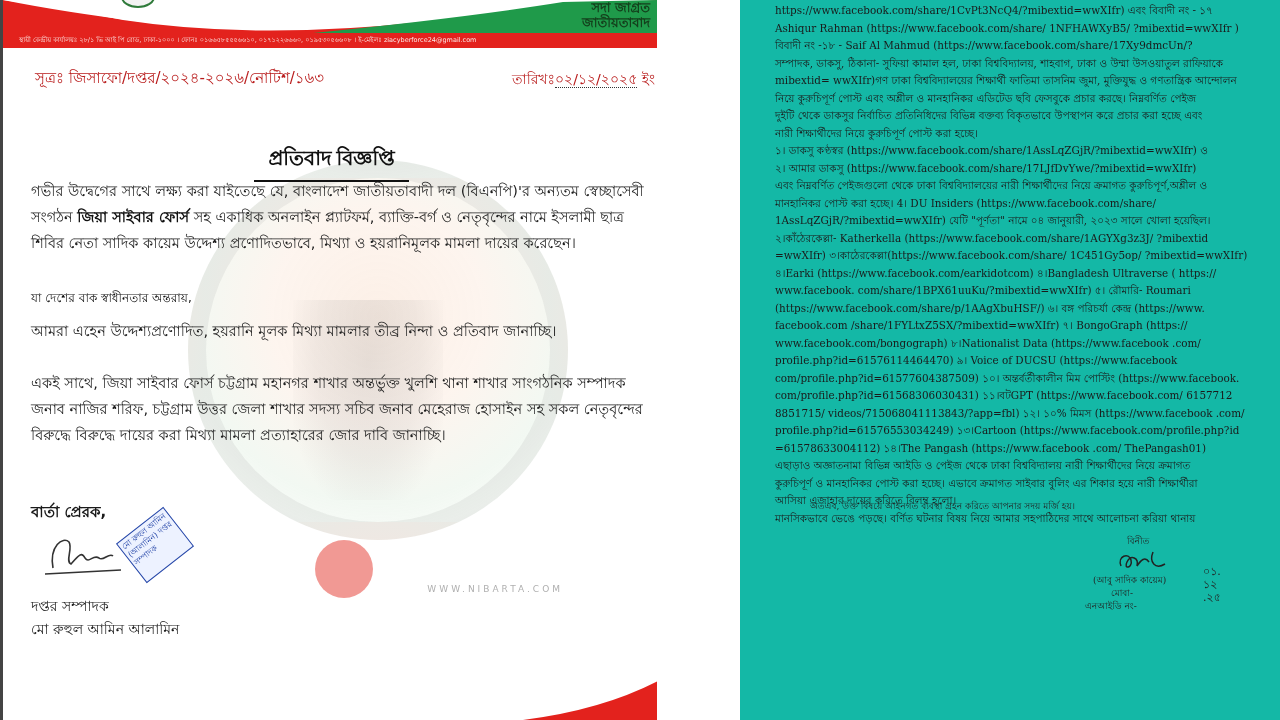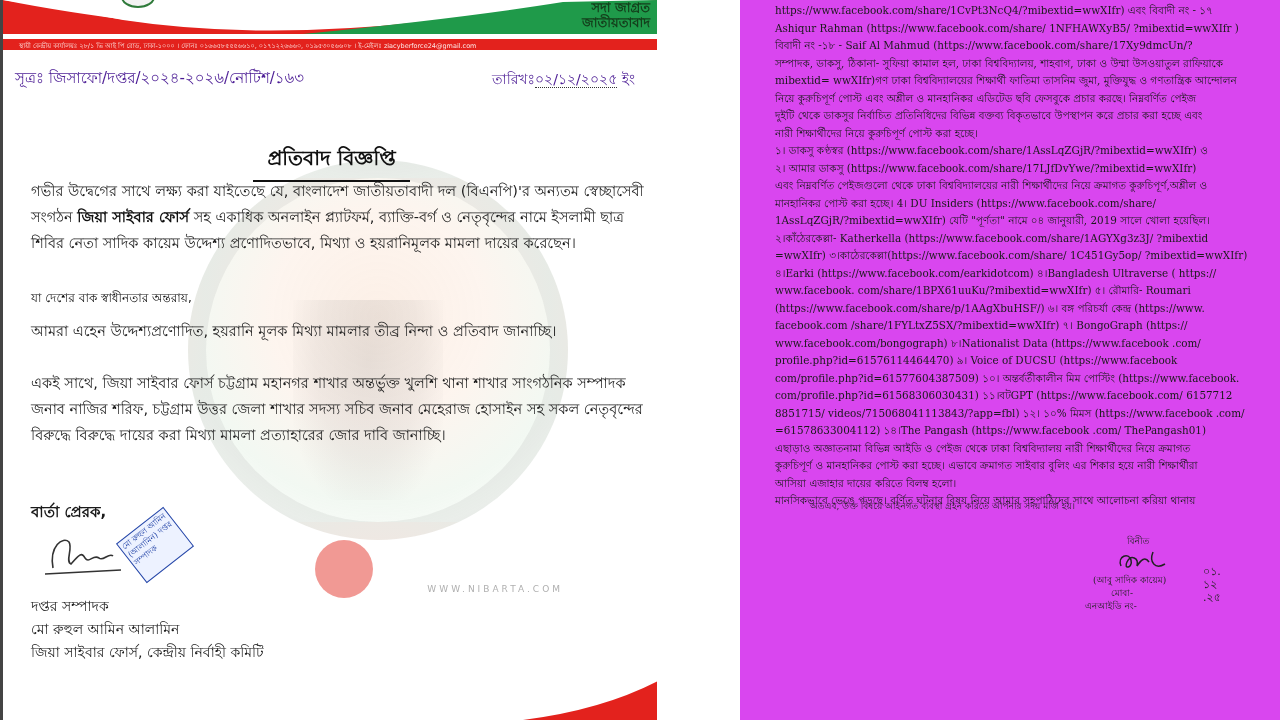--- a/index.html
+++ b/index.html
@@ -18,39 +18,39 @@
   .lh-band svg { position: absolute; left: 0; top: 0; }
   .lh-logo {
     position: absolute; left: 118px; top: -14px; width: 34px; height: 22px;
     border: 2px solid #2f7a3a; border-radius: 50%; background: #f3f3f3;
   }
   .lh-motto {
     position: absolute; right: 10px; top: 0; text-align: right;
     color: #14401c; font-size: 13px; line-height: 15px; font-weight: bold;
   }
   .lh-address {
-    position: absolute; left: 0; top: 39px; width: 657px; height: 15px;
+    position: absolute; left: 0; top: 33px; width: 657px; height: 15px;
     background: #e3221d; color: #fde7e6; font-size: 6.5px; line-height: 15px;
     padding-left: 16px; white-space: nowrap; overflow: hidden;
   }
 
   .ref-row {
-    position: absolute; left: 12px; top: 66px; width: 620px; height: 28px;
-    font-size: 15px; color: #4c1d95;
+    position: absolute; left: 32px; top: 66px; width: 620px; height: 28px;
+    font-size: 15px; color: #b91c1c;
   }
   .ref-left { position: absolute; left: 0; top: 0; }
   .ref-right { position: absolute; right: 0; top: 2px; font-size: 14px; }
   .ref-right .date { border-bottom: 1px dotted #333; }
 
   .notice-title {
     position: absolute; left: 0; width: 657px; top: 143px; text-align: center;
   }
   .notice-title span {
     display: inline-block; font-size: 20px; font-weight: bold;
-    border-bottom: 2px solid #111; padding: 0 14px 4px 14px; color: #111;
+    border-bottom: 2px solid #111; padding: 0 14px 4px 14px; color: #111; font-family: Liberation Serif, serif;
   }
 
   .para {
     position: absolute; left: 28px; width: 620px; font-size: 14.5px;
     line-height: 26px; color: #1d1d1d;
   }
   .para b { font-weight: bold; color: #111; }
   .p1 { top: 178px; }
   .headline { position: absolute; left: 28px; top: 289px; font-size: 12px; color: #111; }
   .p2 { top: 318px; }
@@ -87,21 +87,21 @@
     background: rgba(230,70,60,0.55);
   }
   .nibarta .wm-url {
     position: absolute; right: 10px; top: 44px; font-size: 9px; letter-spacing: 3px;
     color: rgba(120,120,120,0.6);
   }
   .lh-footer { position: absolute; left: 0; top: 620px; width: 657px; height: 100px; }
 
   
   .right-doc {
-    position: absolute; left: 740px; top: 0; width: 540px; height: 720px; background: #d946ef;
+    position: absolute; left: 740px; top: 0; width: 540px; height: 720px; background: #14b8a6;
   }
   .rd-text {
     position: absolute; left: 35px; top: 2px; width: 475px;
     font-family: "DejaVu Serif", serif; font-size: 10.4px; line-height: 17.5px;
     color: #1a1a1a; text-align: justify;
   }
   .rd-closing {
     position: absolute; left: 70px; top: 499px; font-size: 9px; color: #222;
     font-family: "DejaVu Serif", serif;
   }
@@ -161,21 +161,20 @@
   <div class="stamp">মো রুহুল আমিন (আলামিন) দপ্তর সম্পাদক</div>
 
   <div class="nibarta">
     <div class="wm-circle"></div>
     <div class="wm-url">WWW.NIBARTA.COM</div>
   </div>
 
   <div class="sender-name">
     <div>দপ্তর সম্পাদক</div>
     <div>মো রুহুল আমিন আলামিন</div>
-    <div>জিয়া সাইবার ফোর্স, কেন্দ্রীয় নির্বাহী কমিটি</div>
   </div>
 
   <svg class="lh-footer" viewBox="0 0 657 100">
     <path d="M657,60 Q600,90 520,100 L657,100 Z" fill="#e3221d"></path>
   </svg>
 </div>
 
 <div class="right-doc">
   <div class="rd-text">
     <div>https://www.facebook.com/share/1CvPt3NcQ4/?mibextid=wwXIfr) এবং বিবাদী নং - ১৭</div>
@@ -183,32 +182,33 @@
     <div>বিবাদী নং -১৮ - Saif Al Mahmud (https://www.facebook.com/share/17Xy9dmcUn/?</div>
     <div>সম্পাদক, ডাকসু, ঠিকানা- সুফিয়া কামাল হল, ঢাকা বিশ্ববিদ্যালয়, শাহবাগ, ঢাকা ও উম্মা উসওয়াতুল রাফিয়াকে</div>
     <div>mibextid= wwXIfr)গণ ঢাকা বিশ্ববিদ্যালয়ের শিক্ষার্থী ফাতিমা তাসনিম জুমা, মুক্তিযুদ্ধ ও গণতান্ত্রিক আন্দোলন</div>
     <div>নিয়ে কুরুচিপূর্ণ পোস্ট এবং অশ্লীল ও মানহানিকর এডিটেড ছবি ফেসবুকে প্রচার করছে। নিম্নবর্ণিত পেইজ</div>
     <div>দুইটি থেকে ডাকসুর নির্বাচিত প্রতিনিধিদের বিভিন্ন বক্তব্য বিকৃতভাবে উপস্থাপন করে প্রচার করা হচ্ছে এবং</div>
     <div>নারী শিক্ষার্থীদের নিয়ে কুরুচিপূর্ণ পোস্ট করা হচ্ছে।</div>
     <div>১। ডাকসু কণ্ঠস্বর (https://www.facebook.com/share/1AssLqZGjR/?mibextid=wwXIfr) ও</div>
     <div>২। আমার ডাকসু (https://www.facebook.com/share/17LJfDvYwe/?mibextid=wwXIfr)</div>
     <div>এবং নিম্নবর্ণিত পেইজগুলো থেকে ঢাকা বিশ্ববিদ্যালয়ের নারী শিক্ষার্থীদের নিয়ে ক্রমাগত কুরুচিপূর্ণ,অশ্লীল ও</div>
     <div>মানহানিকর পোস্ট করা হচ্ছে। 4। DU Insiders (https://www.facebook.com/share/</div>
-    <div>1AssLqZGjR/?mibextid=wwXIfr) যেটি "পূর্ণতা" নামে ০৪ জানুয়ারী, 2019 সালে খোলা হয়েছিল।</div>
+    <div>1AssLqZGjR/?mibextid=wwXIfr) যেটি "পূর্ণতা" নামে ০৪ জানুয়ারী, ২০২৩ সালে খোলা হয়েছিল।</div>
     <div>২।কাঁঠেরকেল্লা- Katherkella (https://www.facebook.com/share/1AGYXg3z3J/ ?mibextid</div>
     <div>=wwXIfr) ৩।কাঠেরকেল্লা(https://www.facebook.com/share/ 1C451Gy5op/ ?mibextid=wwXIfr)</div>
     <div>৪।Earki (https://www.facebook.com/earkidotcom) ৪।Bangladesh Ultraverse ( https://</div>
     <div>www.facebook. com/share/1BPX61uuKu/?mibextid=wwXIfr) ৫। রৌমারি- Roumari</div>
     <div>(https://www.facebook.com/share/p/1AAgXbuHSF/) ৬। বঙ্গ পরিচর্যা কেন্দ্র (https://www.</div>
     <div>facebook.com /share/1FYLtxZ5SX/?mibextid=wwXIfr) ৭। BongoGraph (https://</div>
     <div>www.facebook.com/bongograph) ৮।Nationalist Data (https://www.facebook .com/</div>
     <div>profile.php?id=61576114464470) ৯। Voice of DUCSU (https://www.facebook</div>
     <div>com/profile.php?id=61577604387509) ১০। অন্তর্বর্তীকালীন মিম পোস্টিং (https://www.facebook.</div>
     <div>com/profile.php?id=61568306030431) ১১।বটGPT (https://www.facebook.com/ 6157712</div>
     <div>8851715/ videos/715068041113843/?app=fbl) ১২। ১০% মিমস (https://www.facebook .com/</div>
+    <div>profile.php?id=61576553034249) ১৩।Cartoon (https://www.facebook.com/profile.php?id</div>
     <div>=61578633004112) ১৪।The Pangash (https://www.facebook .com/ ThePangash01)</div>
     <div>এছাড়াও অজ্ঞাতনামা বিভিন্ন আইডি ও পেইজ থেকে ঢাকা বিশ্ববিদ্যালয় নারী শিক্ষার্থীদের নিয়ে ক্রমাগত</div>
     <div>কুরুচিপূর্ণ ও মানহানিকর পোস্ট করা হচ্ছে। এভাবে ক্রমাগত সাইবার বুলিং এর শিকার হয়ে নারী শিক্ষার্থীরা</div>
     <div>আসিয়া এজাহার দায়ের করিতে বিলম্ব হলো।</div>
     <div>মানসিকভাবে ভেঙে পড়ছে। বর্ণিত ঘটনার বিষয় নিয়ে আমার সহপাঠিদের সাথে আলোচনা করিয়া থানায়</div>
   </div>
 
   <div class="rd-closing">অতএব, উক্ত বিষয়ে আইনগত ব্যবস্থা গ্রহন করিতে আপনার সদয় মর্জি হয়।</div>
 
   <div class="rd-sign">

